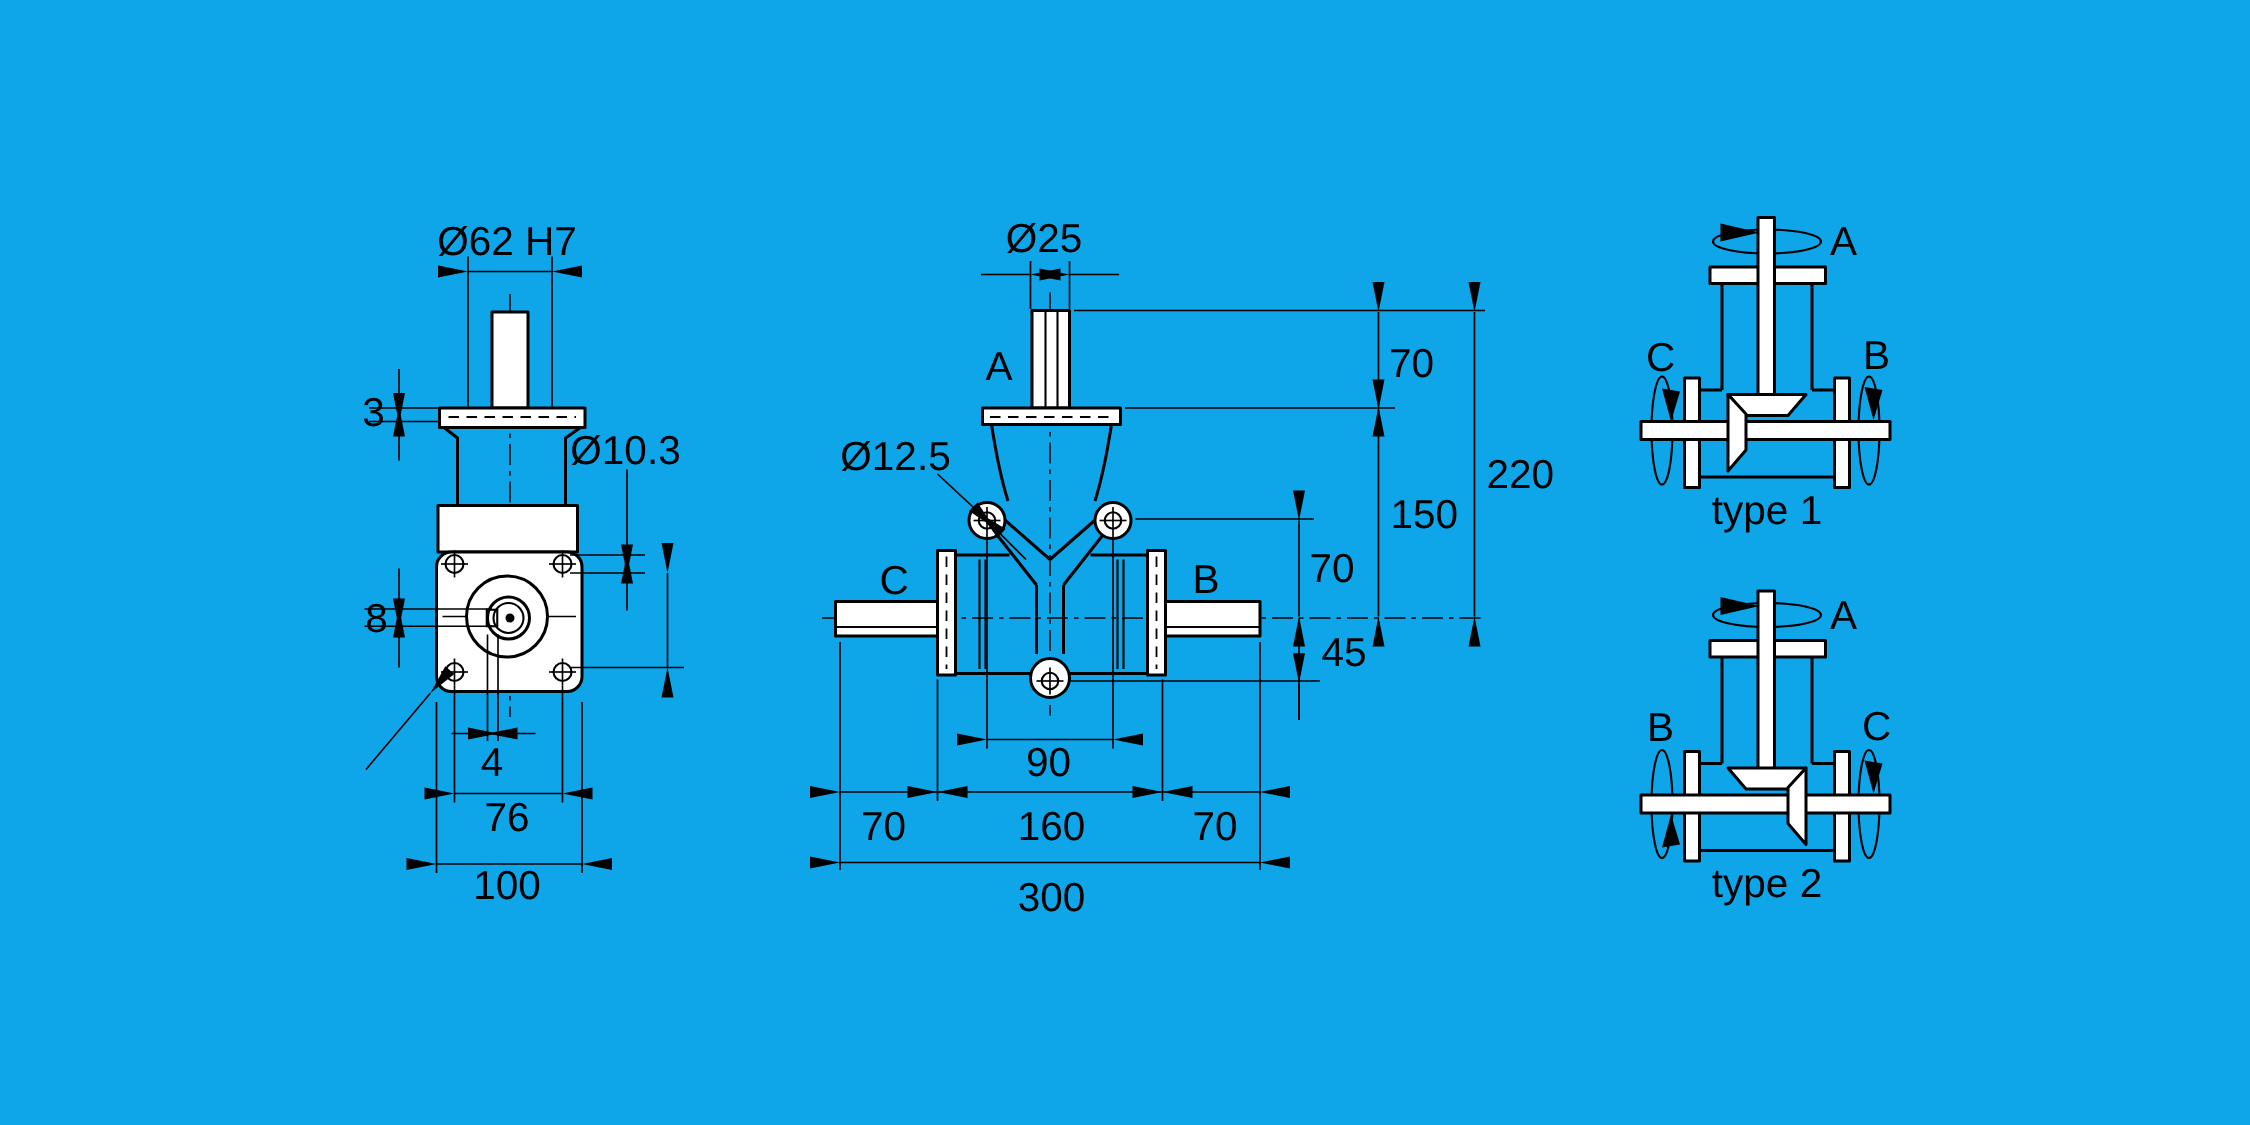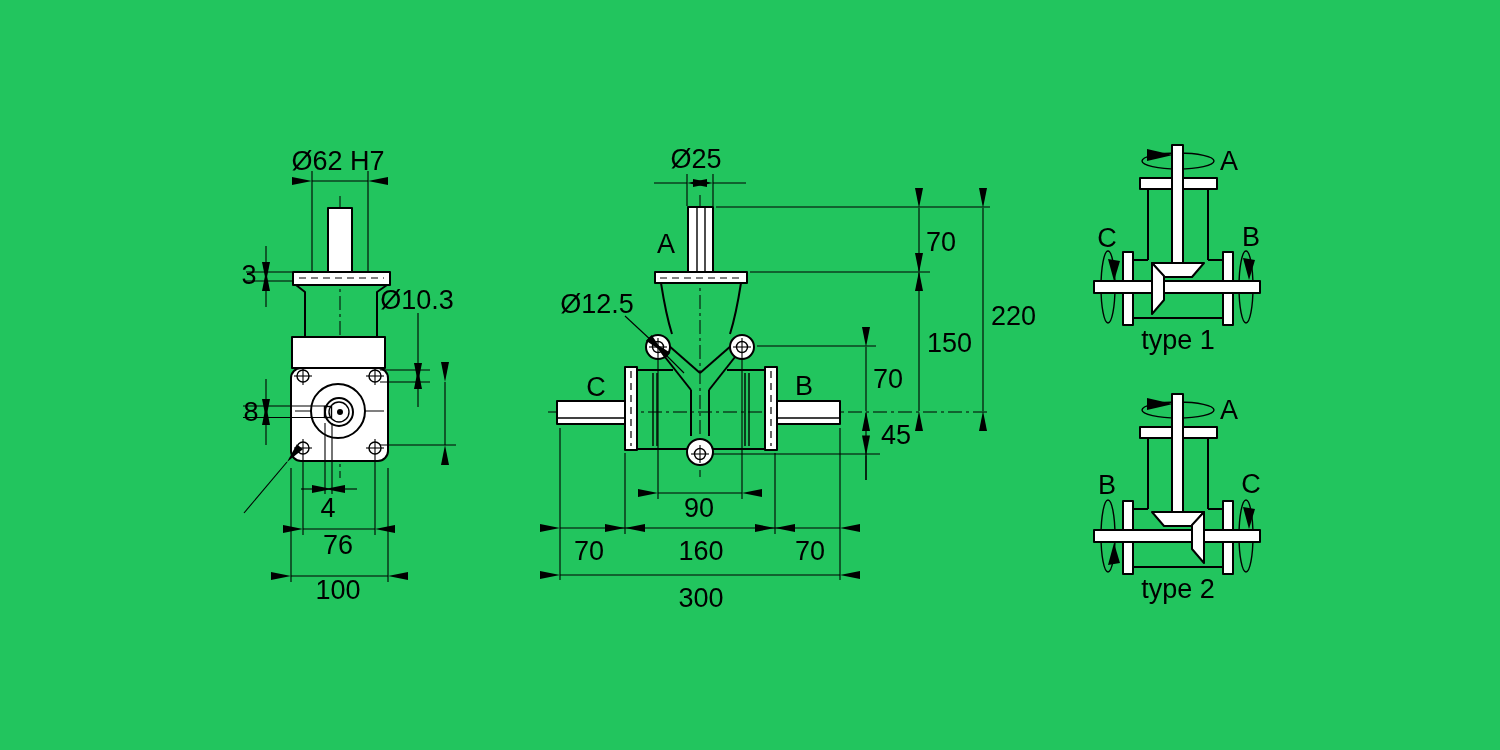--- a/index.html
+++ b/index.html
@@ -1,16 +1,16 @@
 <!DOCTYPE html>
 <html><head>
 <meta charset="utf-8">
 <style>
   html,body{margin:0;padding:0;background:#fff;}
-  .stage{width:1500px;height:750px;background:#22c55e;position:relative;overflow:hidden;}
+  .stage{width:1500px;height:750px;background:#0ea5e9;position:relative;overflow:hidden;}
   svg{display:block;}
   .o2{stroke:#000;stroke-width:2;fill:none;stroke-linejoin:round;}
   .o2w{stroke:#000;stroke-width:2;fill:#fff;stroke-linejoin:round;}
   .o1{stroke:#000;stroke-width:1.4;fill:none;}
   .d{stroke:#000;stroke-width:1.1;fill:none;}
   .cl{stroke:#000;stroke-width:1;fill:none;stroke-dasharray:14 4 3 4;}
   .hid{stroke:#000;stroke-width:1.2;fill:none;stroke-dasharray:7 5;}
   .t{font-family:"Liberation Sans","DejaVu Sans",sans-serif;font-size:27px;fill:#000;}
   .tm{text-anchor:middle;}
   .ts{text-anchor:start;}

